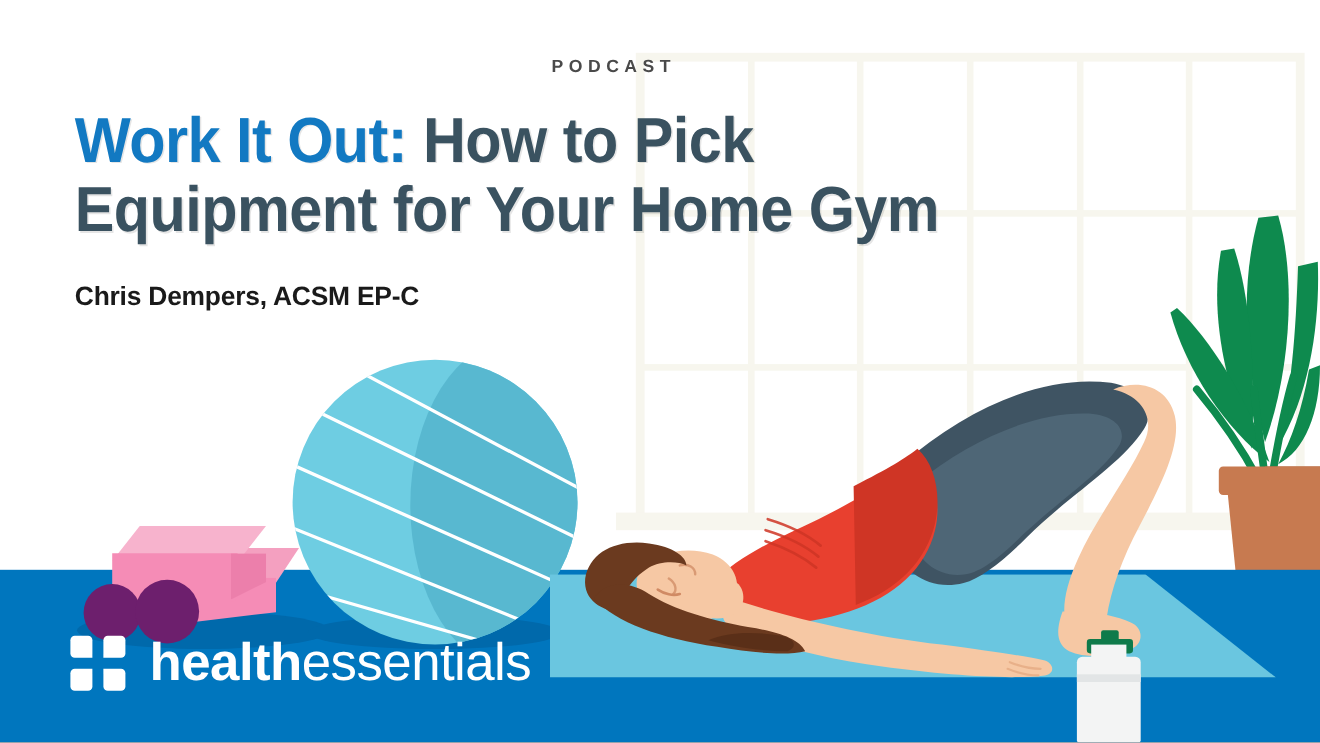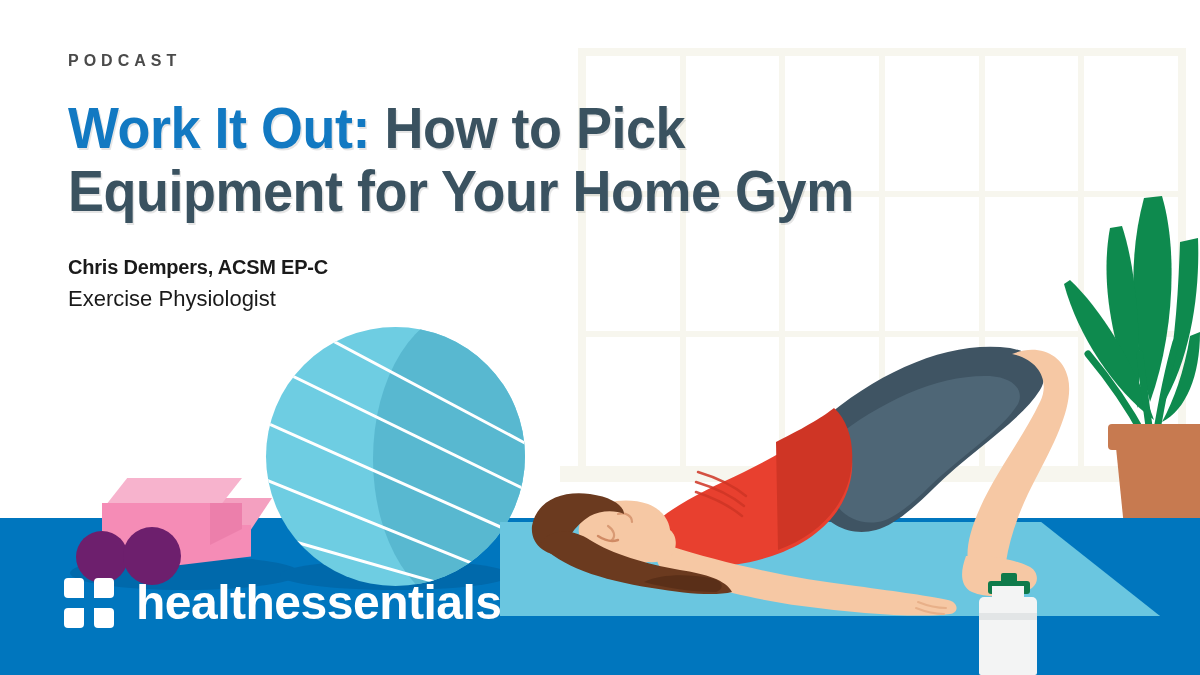--- a/index.html
+++ b/index.html
@@ -112,35 +112,35 @@
   .bottle-neck{ position:absolute; left:992px; top:586px; width:32px; height:14px; background:#f3f4f4; }
   .bottle-cap{ position:absolute; left:988px; top:581px; width:42px; height:13px; background:#0f7a4a; border-radius:3px; }
   .bottle-nub{ position:absolute; left:1001px; top:573px; width:16px; height:11px; background:#0f7a4a; border-radius:2px; }
 
   
   .person{ position:absolute; left:520px; top:330px; width:580px; height:290px; }
 
   
   .textblock{ position:absolute; left:68px; top:52px; width:980px; z-index:40; }
   .kicker{
-    font-size:16px; font-weight:bold; letter-spacing:5px; color:#4a4a4a;
+    font-size:16px; font-weight:bold; letter-spacing:5px; color:#4a4a4a;text-align:center;
   }
   .title{
     margin-top:26px;
     font-family:"Liberation Sans Narrow","Liberation Sans", sans-serif;
     font-size:58px; line-height:1.09; font-weight:bold;
     color:#3a5260; letter-spacing:-0.5px;
     text-shadow:1.5px 1.5px 0 rgba(0,0,0,0.10);
     max-width:970px;
     transform:scaleX(0.93); transform-origin:left center;
   }
   .title .hl{ color:#1279c2; }
   .byline{
     margin-top:34px;
-    font-size:20px; font-weight:bold; color:#1a1a1a; letter-spacing:-0.2px;
+    font-size:24px; font-weight:bold; color:#1a1a1a; letter-spacing:-0.2px;
   }
   .role{
     margin-top:7px;
     font-size:22px; font-weight:normal; color:#1a1a1a;
   }
 
   
   .logo{
     position:absolute; left:64px; top:575px; z-index:45;
     display:flex; align-items:center; gap:22px;
@@ -150,21 +150,21 @@
     position:absolute; width:20px; height:20px; background:#ffffff; border-radius:4px; display:block;
   }
   .logo-mark i.tl{ left:0; top:0; border-radius:4px 4px 0 4px; }
   .logo-mark i.tr{ right:0; top:0; border-radius:4px 4px 4px 0; }
   .logo-mark i.bl{ left:0; bottom:0; border-radius:4px 0 4px 4px; }
   .logo-mark i.br{ right:0; bottom:0; border-radius:0 4px 4px 4px; }
   .logo-word{
     font-size:48px; color:#ffffff; letter-spacing:-0.5px; white-space:nowrap;
   }
   .logo-word .lt{ font-weight:700; }
-  .logo-word .bd{ font-weight:bold;margin-top:21px; }
+  .logo-word .bd{ font-weight:normal;margin-top:21px; }
 </style>
 </head>
 <body>
 
 <div class="card">
 
   <div class="scene">
     <div class="wall"></div>
 
     <div class="window">
@@ -298,21 +298,20 @@
     <div class="bottle-cap"></div>
     <div class="bottle-neck"></div>
     <div class="bottle-body"></div>
     <div class="bottle-ring"></div>
   </div>
 
   <div class="textblock">
     <div class="kicker">PODCAST</div>
     <h1 class="title"><span class="hl">Work It Out:</span><span> How to Pick Equipment for Your Home Gym</span></h1>
     <div class="byline">Chris Dempers, ACSM EP-C</div>
-    <div class="role">Exercise Physiologist</div>
   </div>
 
   <div class="logo">
     <div class="logo-mark">
       <i class="tl"></i>
       <i class="tr"></i>
       <i class="bl"></i>
       <i class="br"></i>
     </div>
     <div class="logo-word"><span class="lt">health</span><span class="bd">essentials</span></div>

